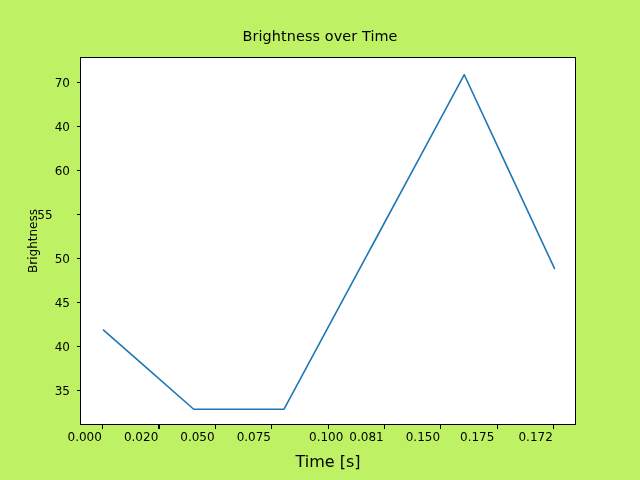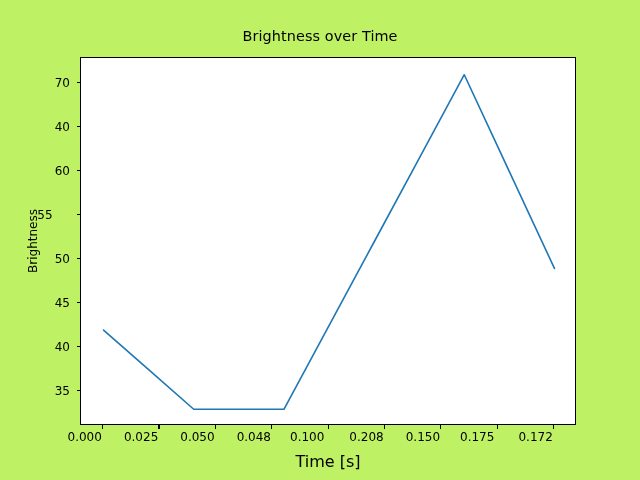--- a/index.html
+++ b/index.html
@@ -143,29 +143,29 @@
 
   <div id="plot-area">
     <svg id="plot-svg" viewBox="0 0 496 368" preserveAspectRatio="none">
       <polyline id="series-line" fill="none" stroke="#1f77b4" stroke-width="1.6" stroke-linejoin="round" stroke-linecap="round" points="22.55,272.04 67.64,311.66 112.73,351.27 157.82,351.27 202.91,351.27 248.00,267.64 293.09,184.00 338.18,100.36 383.27,16.73 428.36,113.57 473.45,210.41"></polyline>
     </svg>
   </div>
 
   <div id="xaxis-ticks">
       <div class="xtick-label" style="left: 102.545px;">0.000</div>
       <div class="xtick-mark" style="left: 102.045px; top: 0px;"></div>
-      <div class="xtick-label" style="left: 158.909px;">0.025</div>
+      <div class="xtick-label" style="left: 158.909px;">0.020</div>
       <div class="xtick-mark" style="left: 158.409px; top: 0px;"></div>
       <div class="xtick-label" style="left: 215.273px;">0.050</div>
       <div class="xtick-mark" style="left: 214.773px; top: 0px;"></div>
-      <div class="xtick-label" style="left: 271.636px;">0.048</div>
+      <div class="xtick-label" style="left: 271.636px;">0.075</div>
       <div class="xtick-mark" style="left: 271.136px; top: 0px;"></div>
-      <div class="xtick-label" style="left: 325px;">0.100</div>
+      <div class="xtick-label" style="left: 344px;">0.100</div>
       <div class="xtick-mark" style="left: 327.5px; top: 0px;"></div>
-      <div class="xtick-label" style="left: 384.364px;">0.208</div>
+      <div class="xtick-label" style="left: 384.364px;">0.081</div>
       <div class="xtick-mark" style="left: 383.864px; top: 0px;"></div>
       <div class="xtick-label" style="left: 440.727px;">0.150</div>
       <div class="xtick-mark" style="left: 440.227px; top: 0px;"></div>
       <div class="xtick-label" style="left: 495px;">0.175</div>
       <div class="xtick-mark" style="left: 496.591px; top: 0px;"></div>
       <div class="xtick-label" style="left: 553.455px;">0.172</div>
       <div class="xtick-mark" style="left: 552.955px; top: 0px;"></div>
     </div>
 
   <div id="xlabel">Time [s]</div>

